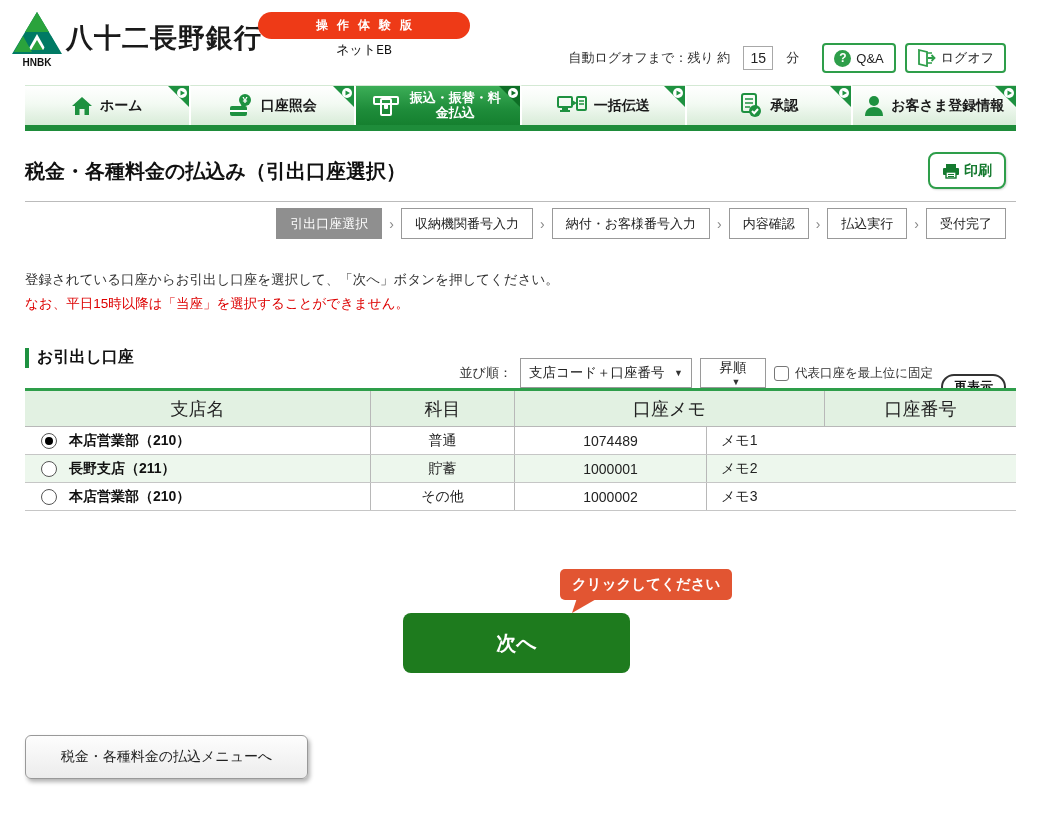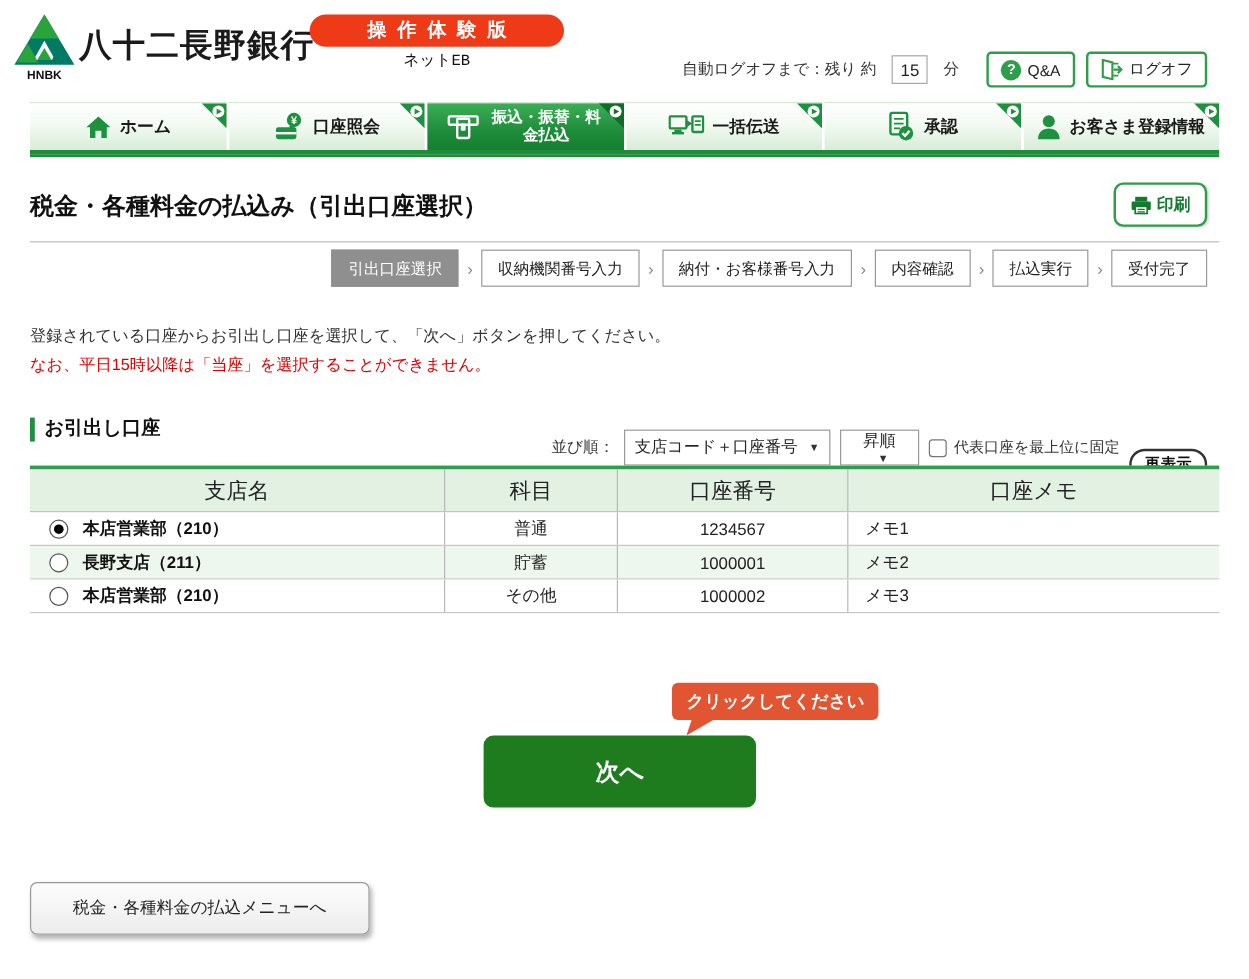--- a/index.html
+++ b/index.html
@@ -4,21 +4,21 @@
 <style>
   * { margin:0; padding:0; box-sizing:border-box; }
   html,body { width:1041px; height:816px; background:#fff;
     font-family:"Liberation Sans","DejaVu Sans",sans-serif; color:#222; }
   #app { position:relative; width:1041px; height:816px; overflow:hidden; background:#fff; }
 
   
   .logo-wrap { position:absolute; left:10px; top:10px; width:54px; height:58px; }
   .bank-name { position:absolute; left:66px; top:20px; font-size:27px; font-weight:bold; color:#1a1a1a; letter-spacing:1px; }
   .trial-badge { position:absolute; left:258px; top:12px; width:212px; height:27px; background:#ee3a17;
-    border-radius:14px; color:#fff; font-size:16px; font-weight:bold; letter-spacing:9px;
+    border-radius:14px; color:#fff; font-size:12px; font-weight:bold; letter-spacing:9px;
     display:flex; align-items:center; justify-content:center; padding-left:9px; }
   .service-name { position:absolute; left:258px; top:41px; width:212px; text-align:center; font-size:13px; color:#111;font-family:Liberation Mono, monospace; }
 
   .header-right { position:absolute; top:43px; right:35px; display:flex; align-items:center; gap:9px; }
   .timer-text { font-size:13px; color:#333; }
   .timer-box { width:30px; height:24px; border:1px solid #a8a8a8; display:inline-flex; align-items:center;
     justify-content:center; font-size:14px; color:#222; background:#fff; margin:0 4px; }
   .hbtn { height:30px; border:2px solid #2e9e4a; border-radius:4px; background:#fff; display:flex;
     align-items:center; gap:5px; padding:0 10px; font-size:13px; color:#222; cursor:pointer; }
   .qa-circle { width:17px; height:17px; border-radius:50%; background:#2e9e4a; color:#fff; font-size:12px;
@@ -269,31 +269,31 @@
     </div>
     <span class="chkbox"></span>
     <span class="chk-label">代表口座を最上位に固定</span>
     <button class="refresh-btn">再表示</button>
   </div>
 
   <div class="acct-table">
     <div class="t-row t-head">
       <div class="cell c1">支店名</div>
       <div class="cell c2">科目</div>
+      <div class="cell c4" style="padding-left:0;justify-content:center;">口座メモ</div>
       <div class="cell c3">口座番号</div>
-      <div class="cell c4" style="padding-left:0;justify-content:center;">口座メモ</div>
     </div>
 
     <div class="t-row t-body-row">
       <div class="cell c1">
         <span class="radio checked"></span>
         <span class="branch">本店営業部（210）</span>
       </div>
       <div class="cell c2">普通</div>
-      <div class="cell c3">1234567</div>
+      <div class="cell c3">1074489</div>
       <div class="cell c4">メモ1</div>
     </div>
 
     <div class="t-row t-body-row alt">
       <div class="cell c1">
         <span class="radio"></span>
         <span class="branch">長野支店（211）</span>
       </div>
       <div class="cell c2">貯蓄</div>
       <div class="cell c3">1000001</div>

